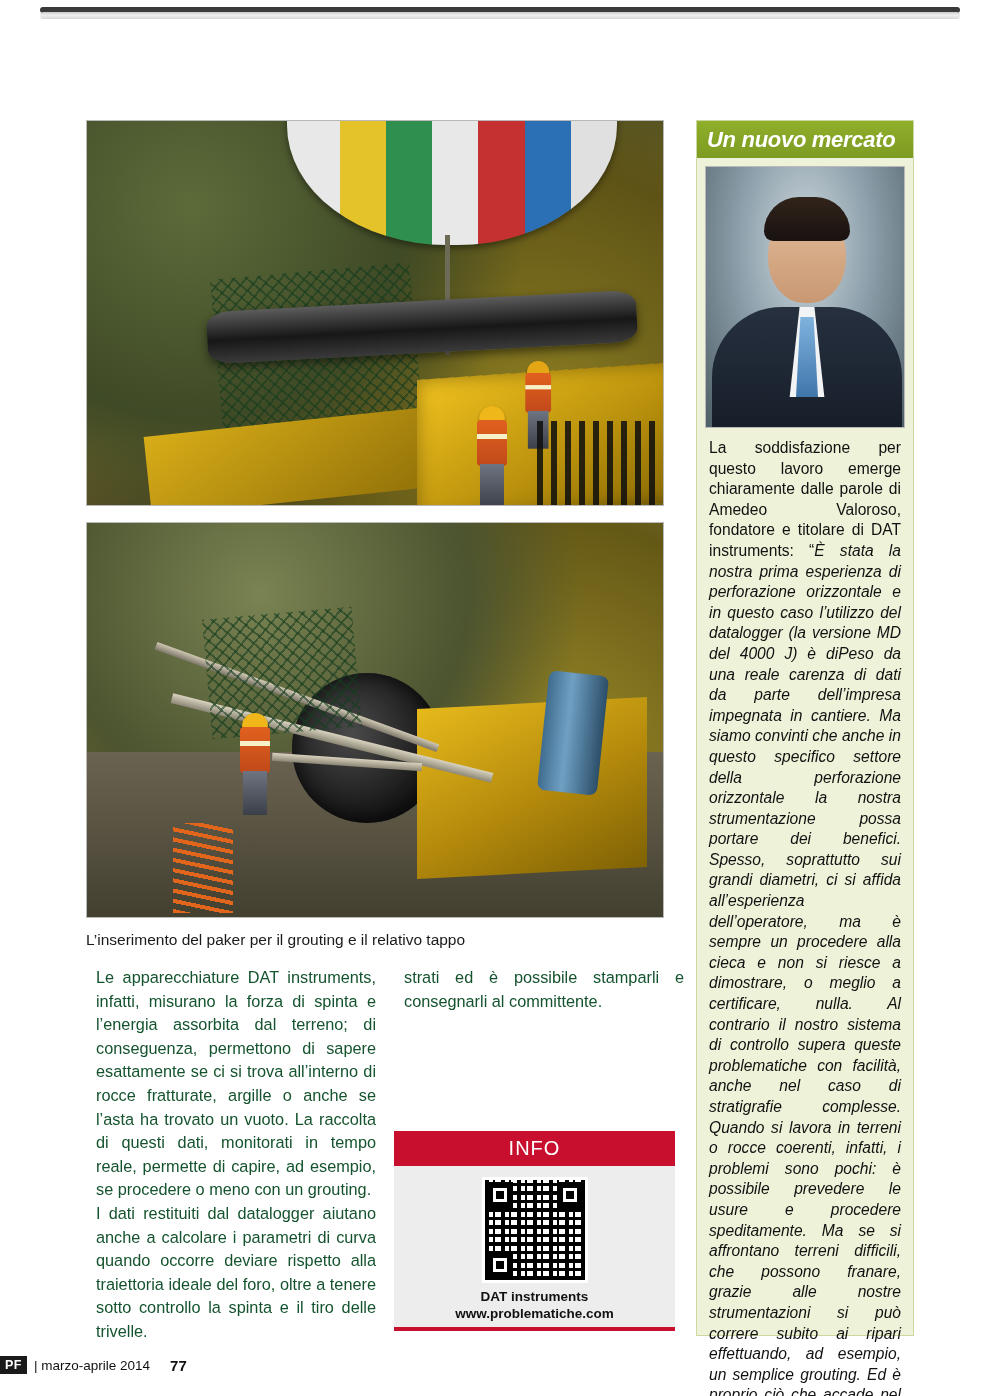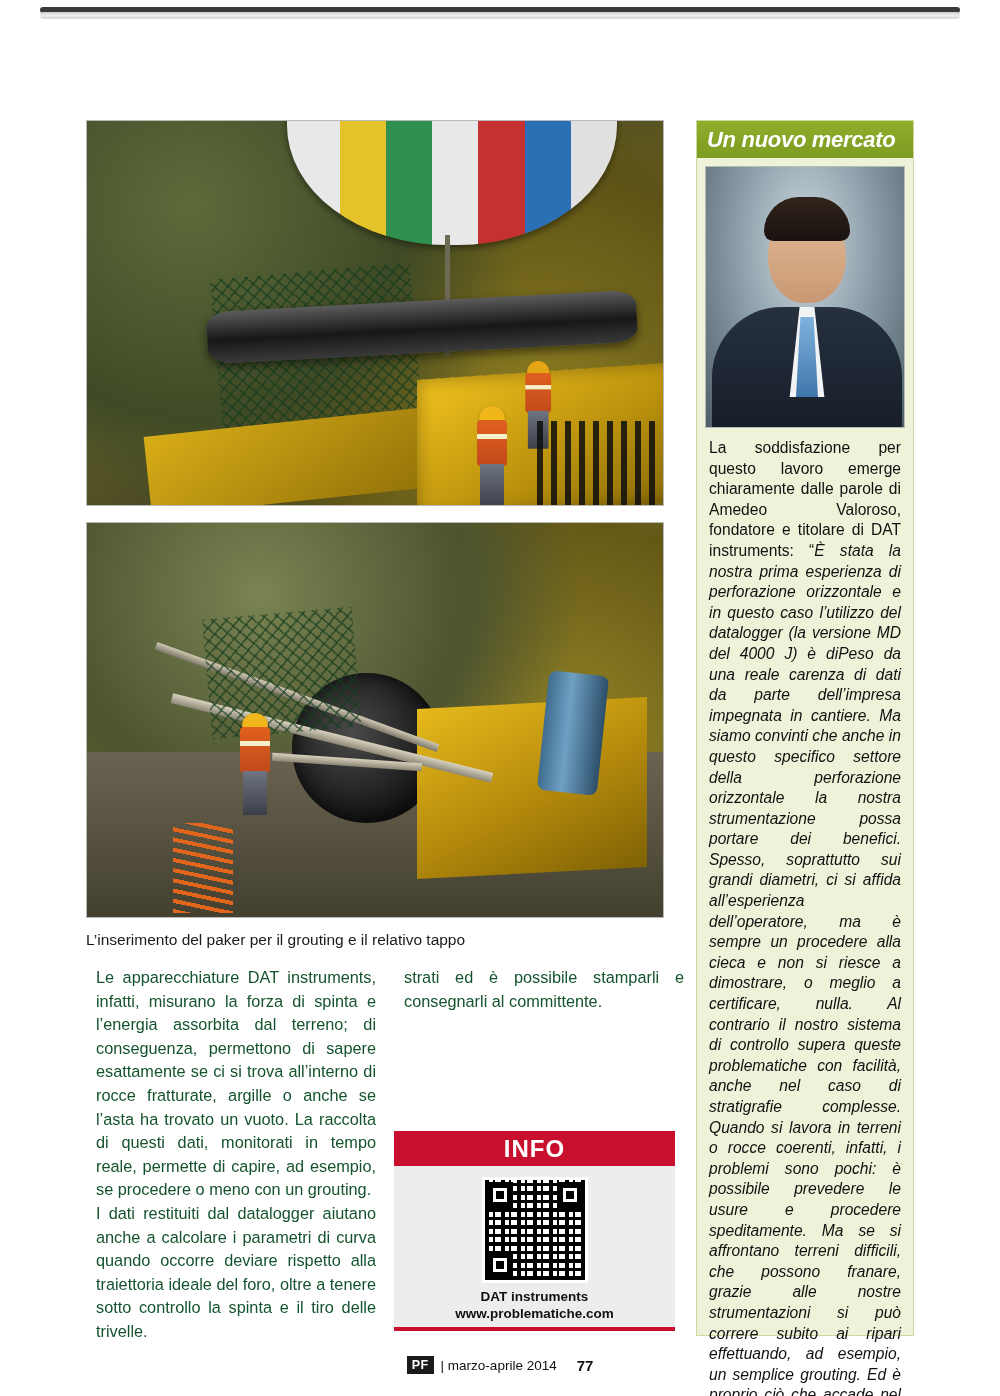--- a/index.html
+++ b/index.html
@@ -165,21 +165,21 @@
   }
 
   
   #info-box {
     position: absolute; left: 394px; top: 1131px; width: 281px; height: 200px;
     background: #ededed; border-bottom: 4px solid #c8102e;
   }
   #info-head {
     height: 35px; background: #c8102e; color: #fff;
     display: flex; align-items: center; justify-content: center;
-    font-size: 24px; font-weight: bold; letter-spacing: 1px; text-align: right;
+    font-size: 20px; font-weight: normal; letter-spacing: 1px; text-align: right;
   }
   .qr {
     width: 108px; height: 108px; margin: 10px auto 4px auto; background: #fff;
     padding: 3px; border: 1px solid #ededed;
   }
   .qr-inner {
     width: 100%; height: 100%;
     background-color: #fff;
     background-image:
       repeating-linear-gradient(90deg, #000 0 4px, rgba(255,255,255,0) 4px 8px, #000 8px 10px, rgba(255,255,255,0) 10px 16px),
@@ -253,21 +253,21 @@
   #sidebar-body {
     padding: 10px 12px 0 12px;
     font-size: 15.6px; line-height: 20.6px; color: #111;
     text-align: justify;
   }
   #sidebar-body .quote { font-style: italic; }
 
   
   #footer {
     position: absolute; left: 0; bottom: 22px; width: 1000px;
-    display: flex; justify-content: center; align-items: center;
+    display: flex; justify-content: flex-start; align-items: center;
     font-size: 13.5px; color: #111;
   }
   #pf-logo {
     background: #1a1a1a; color: #fff; font-weight: bold; font-size: 12.5px;
     padding: 2px 5px; margin-right: 7px; letter-spacing: .5px;
   }
   #footer-date { margin-right: 20px; }
   #footer-page { font-weight: bold; font-size: 15px; }
 </style>
 </head>

